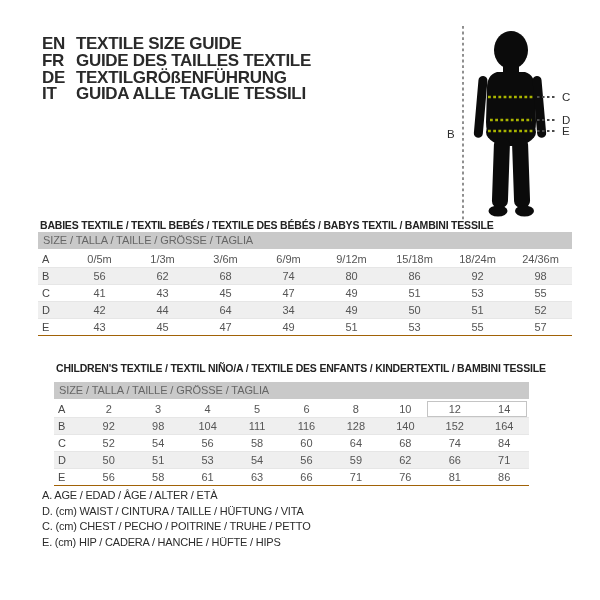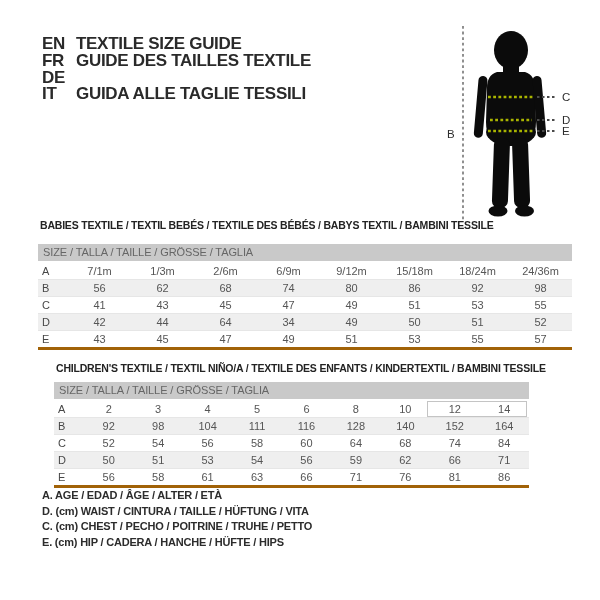--- a/index.html
+++ b/index.html
@@ -13,56 +13,57 @@
   .lang-code { width:34px; }
   
   .figure { position:absolute; left:440px; top:10px; width:160px; height:215px; }
   .figure svg { display:block; }
   .fig-label { font-size:11.5px; fill:#2e2e2e; font-family:"Liberation Sans", sans-serif; }
   
   .section { position:absolute; left:38px; }
   .section.babies { top:219px; width:534px; }
   .section.children { top:362px; width:475px;margin-left:16px; }
   .sec-title { font-size:10.5px; font-weight:700; letter-spacing:-0.2px; line-height:13px; color:#232323; white-space:nowrap; padding-left:2px; }
-  .section.babies .sec-title { margin-bottom:12px; }
+  .section.babies .sec-title { margin-bottom:0; }
   .section.children .sec-title { margin-bottom:7px; }
-  .table { position:relative; border-bottom:3px solid #a16207; }
+  .table { position:relative; border-bottom:1px solid #a16207; }
   .thead {
     background:#c9c9c9; color:#666666; font-size:11px; height:17px; line-height:17px;
     padding-left:5px; margin-bottom:2px; letter-spacing:-0.1px;
   }
   .trow { display:flex; height:16px; line-height:16px; font-size:11px; color:#555555; }
   .trow + .trow { border-top:1px solid #e6e6e6; }
   .trow.stripe { background:#efefef; }
   .cell-label { width:26px; padding-left:4px; color:#474747; }
   .cell { flex:1; text-align:center; }
   .hl-box {
     position:absolute; left:373px; top:19px; width:100px; height:16px;
     border:1px solid #c4c4c4; box-sizing:border-box; pointer-events:none;
   }
   
   .legend { position:absolute; left:42px; top:488px; }
-  .legend-line { font-size:11px; font-weight:700; letter-spacing:-0.2px; line-height:15.5px; color:#2c2c2c; white-space:nowrap; }
+  .legend-line { font-size:11px; font-weight:400; letter-spacing:-0.2px; line-height:15.5px; color:#2c2c2c; white-space:nowrap; }
 </style>
 </head>
 <body>
 
 <div class="page">
 
   <div class="langs">
     <div class="lang-row">
       <span class="lang-code">EN</span>
       <span>TEXTILE SIZE GUIDE</span>
     </div>
     <div class="lang-row">
       <span class="lang-code">FR</span>
       <span>GUIDE DES TAILLES TEXTILE</span>
     </div>
     <div class="lang-row">
       <span class="lang-code">DE</span>
+      <span>TEXTILGRÖßENFÜHRUNG</span>
     </div>
     <div class="lang-row">
       <span class="lang-code">IT</span>
       <span>GUIDA ALLE TAGLIE TESSILI</span>
     </div>
   </div>
 
   <div class="figure">
     <svg width="160" height="215" viewBox="0 0 160 215">
 
@@ -101,23 +102,23 @@
       <text class="fig-label" x="122" y="125">E</text>
     </svg>
   </div>
 
   <div class="section babies">
     <div class="sec-title">BABIES TEXTILE / TEXTIL BEBÉS / TEXTILE DES BÉBÉS / BABYS TEXTIL / BAMBINI TESSILE</div>
     <div class="table">
         <div class="thead">SIZE / TALLA / TAILLE / GRÖSSE / TAGLIA</div>
         <div class="trow">
           <div class="cell-label">A</div>
-          <div class="cell">7/1m</div>
+          <div class="cell">0/5m</div>
           <div class="cell">1/3m</div>
-          <div class="cell">2/6m</div>
+          <div class="cell">3/6m</div>
           <div class="cell">6/9m</div>
           <div class="cell">9/12m</div>
           <div class="cell">15/18m</div>
           <div class="cell">18/24m</div>
           <div class="cell">24/36m</div>
         </div>
         <div class="trow stripe">
           <div class="cell-label">B</div>
           <div class="cell">56</div>
           <div class="cell">62</div>

